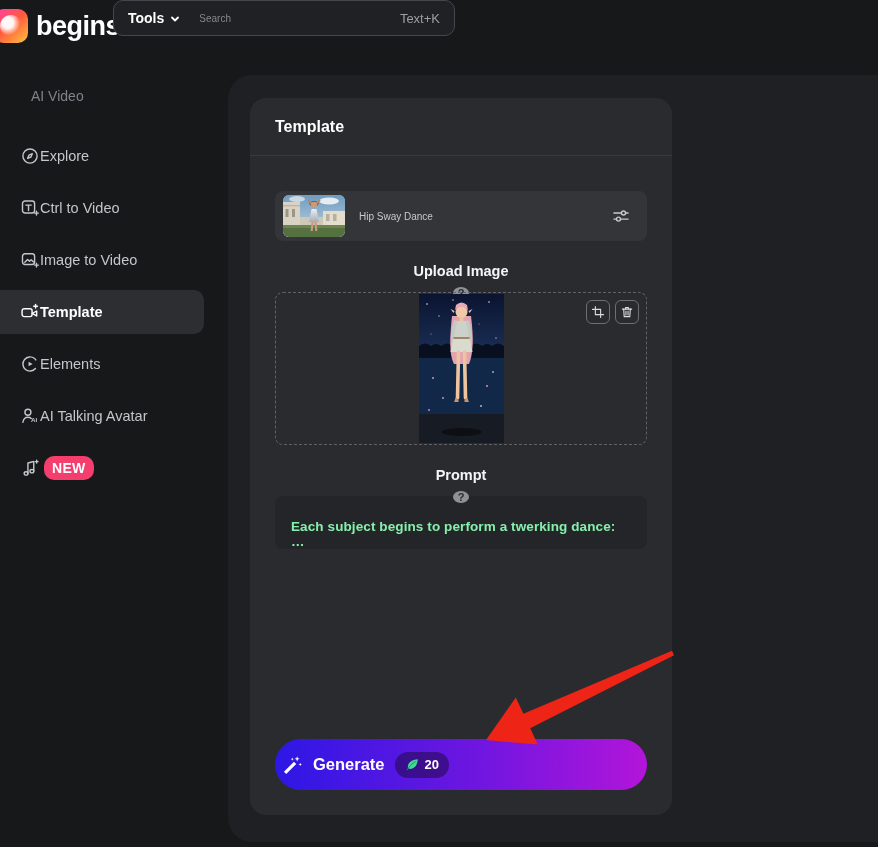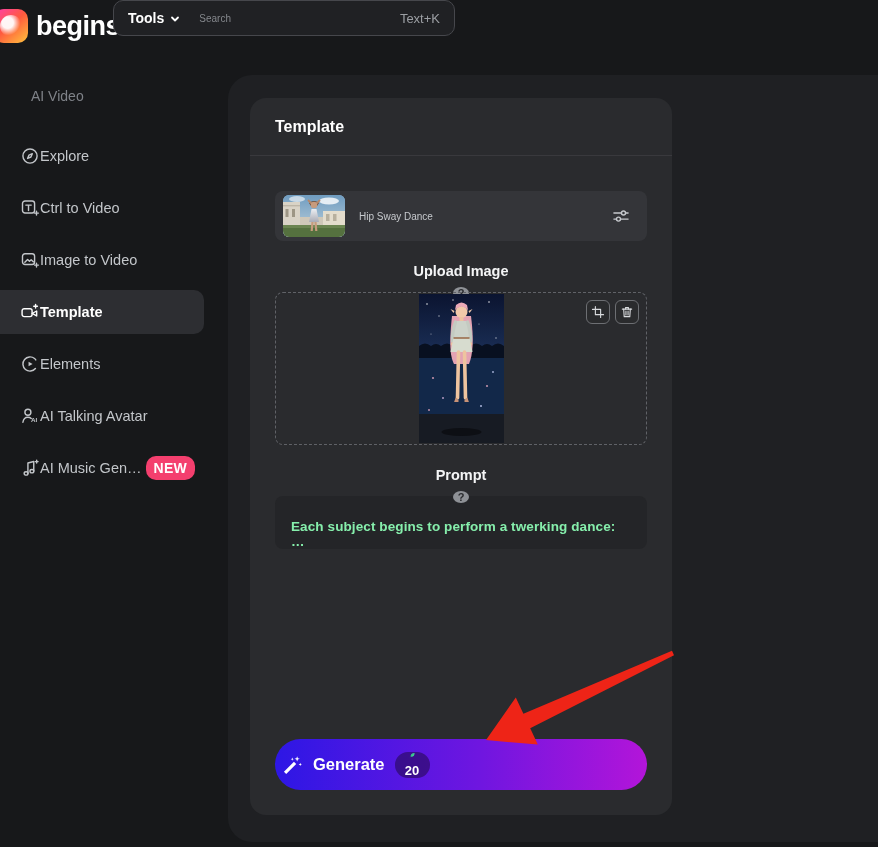--- a/index.html
+++ b/index.html
@@ -58,21 +58,21 @@
   .action-btn{width:24px;height:24px;box-sizing:border-box;border:1px solid #6d6f73;border-radius:6px;
     background:rgba(42,43,46,.55);color:#d9dbde;display:flex;align-items:center;justify-content:center;cursor:pointer;}
   .prompt-box{margin-top:12px;height:53px;background:#242528;border-radius:8px;
     display:flex;align-items:flex-end;padding:0 16px;cursor:text;
     color:#86efac;font-size:13.5px;font-weight:bold;letter-spacing:.1px;}
   .generate{margin-top:190px;width:100%;height:51px;border:none;border-radius:26px;cursor:pointer;
     background:linear-gradient(90deg,#2d17e5 0%,#6f16e0 55%,#b315d9 100%);
     display:flex;align-items:center;justify-content:flex-start;gap:10px;}
   .gen-label{color:#fff;font-size:16.5px;font-weight:bold;font-family:inherit;}
   .credits{height:26px;border-radius:13px;background:rgba(28,6,56,.5);
-    display:flex;align-items:center;gap:5px;padding:0 10px;flex-direction:column;}
+    display:flex;align-items:center;gap:5px;padding:0 10px;}
   .credits-num{color:#fff;font-size:13px;font-weight:bold;}
   .arrow{position:absolute;left:478px;top:645px;width:200px;height:118px;z-index:20;pointer-events:none;}
 </style>
 </head>
 <body>
 
 <div class="topbar">
   <div class="logo">
     <div class="logo-icon"></div>
     <div class="wordmark">begins</div>
@@ -145,21 +145,20 @@
       <span>AI Talking Avatar</span>
     </div>
 
     <div class="side-item">
       <svg width="20" height="20" viewBox="0 0 24 24" fill="none" stroke="currentColor" stroke-width="1.7" stroke-linecap="round" stroke-linejoin="round">
           <path d="M9.5 18.5V6l7-1.8v11.5"></path>
           <ellipse cx="7.3" cy="18.5" rx="2.3" ry="2"></ellipse>
           <ellipse cx="14.3" cy="15.8" rx="2.3" ry="2"></ellipse>
           <path d="M20 2.6v3.4M18.3 4.3h3.4"></path>
         </svg>
-      <span>AI Music Gen…</span>
       <span class="new-badge">NEW</span>
     </div>
 
   </div>
 </div>
 
 <div class="main">
   <div class="card">
 
     <div class="card-header">

